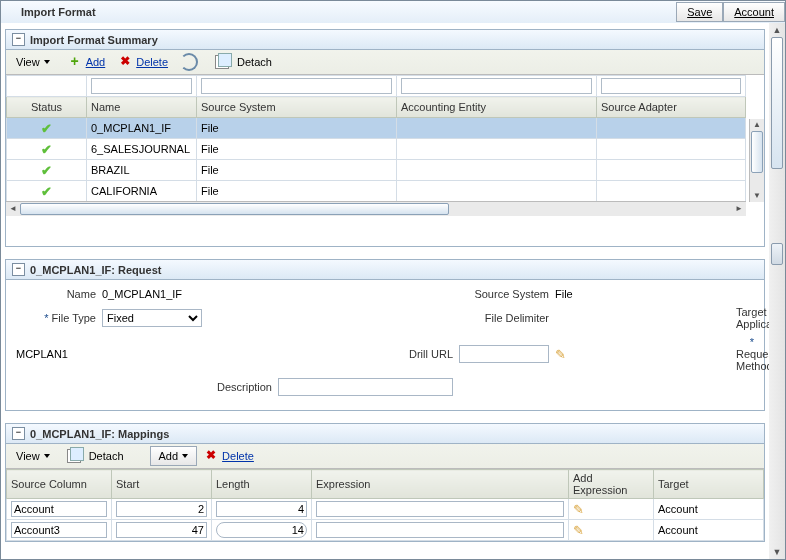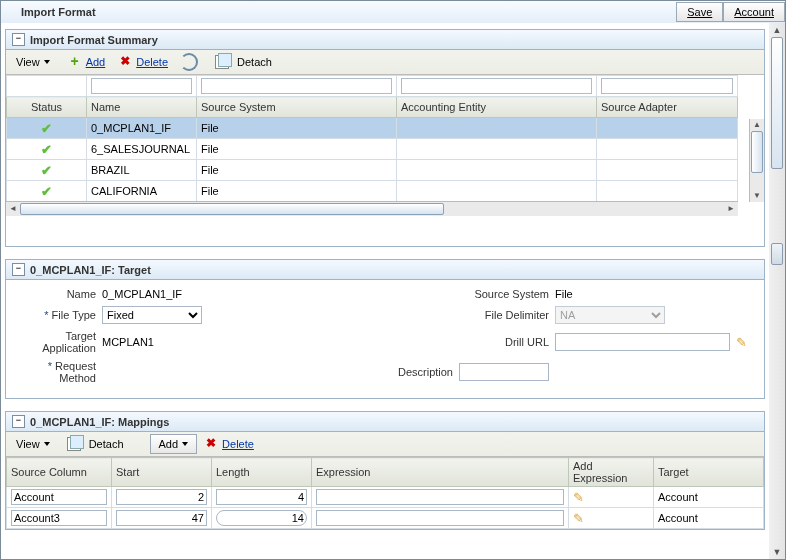--- a/index.html
+++ b/index.html
@@ -93,21 +93,21 @@
           </div>
         <div class="tb-btn">
             <span class="icon-refresh"></span>
           </div>
         <div class="tb-sep"></div>
         <div class="tb-btn">
             <span class="icon-detach"></span>
             <span style="margin-left:8px">Detach</span>
           </div>
       </div>
-      <div class="grid-wrap" style="padding-right:26px">
+      <div class="grid-wrap" style="padding-right:18px">
         <table class="grid">
           <colgroup>
               <col style="width:80px">
               <col style="width:110px">
               <col style="width:200px">
               <col style="width:200px">
               <col>
             </colgroup>
           <tbody>
               <tr class="grid-filter-row">
@@ -166,35 +166,34 @@
             </div>
           <div class="harr" style="right:0">►</div>
         </div>
       </div>
       <div style="height:30px"></div>
     </div>
 
     <div class="panel">
       <div class="panel-hdr">
         <span class="collapse">−</span>
-        <span>0_MCPLAN1_IF: Target</span>
+        <span>0_MCPLAN1_IF: Request</span>
       </div>
       <div class="details">
         <label>Name</label>
         <span class="val">0_MCPLAN1_IF</span>
         <span></span>
         <label>Source System</label>
         <span class="val">File</span>
         <span></span>
 
         <label class="req">File Type</label>
         <span><select style="width:100px"><option>Fixed</option></select></span>
         <span></span>
         <label>File Delimiter</label>
-        <span><select class="ro" disabled="" style="width:110px"><option>NA</option></select></span>
         <span></span>
 
         <label>Target Application</label>
         <span class="val">MCPLAN1</span>
         <span></span>
         <label>Drill URL</label>
         <input type="text" value="" style="">
         <span class="icon-pencil">✎</span>
 
         <label class="req">Request Method</label>

